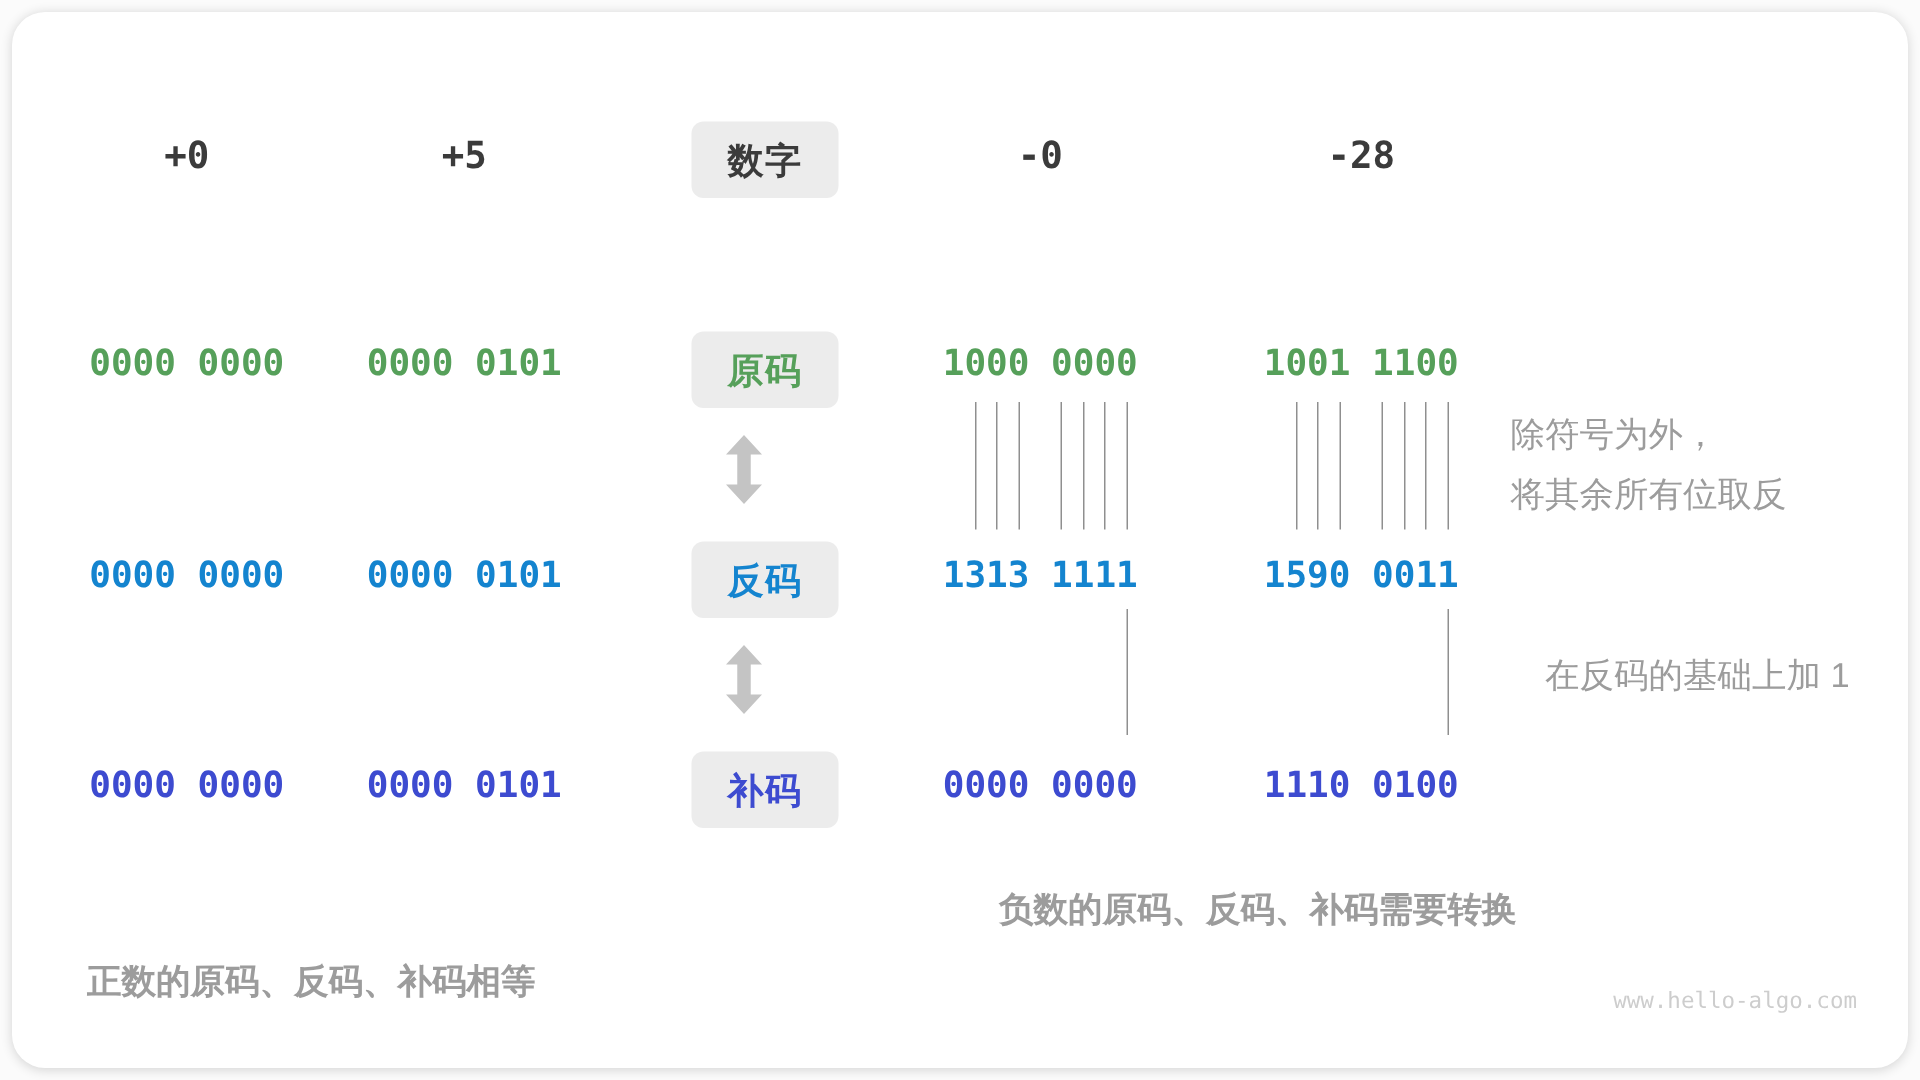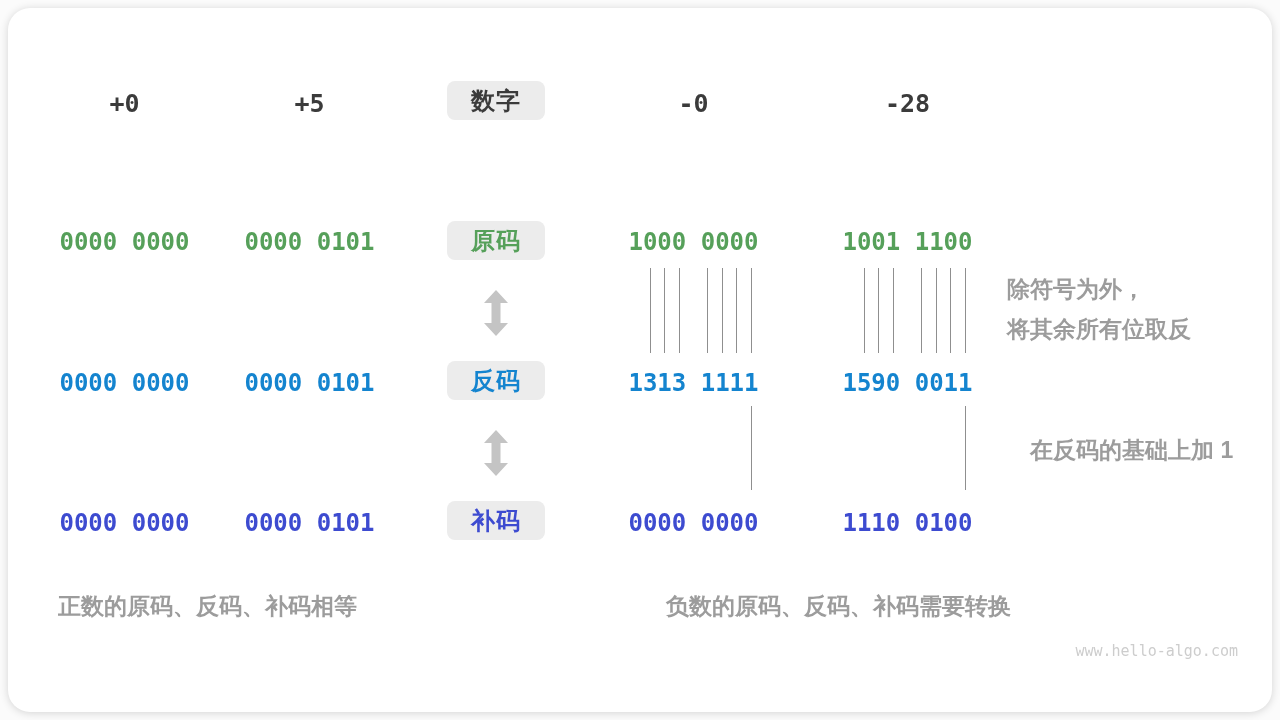--- a/index.html
+++ b/index.html
@@ -25,50 +25,50 @@
   .bin{
     position:absolute;width:131px;height:30px;line-height:30px;text-align:center;
     font-family:"DejaVu Sans Mono",monospace;font-weight:bold;font-size:24px;
     white-space:pre;
   }
   .row1{top:227px;color:var(--green);}
   .row2{top:368px;color:var(--blue);}
   .row3{top:508px;color:var(--indigo);}
   .c1{left:59px;}.c2{left:244px;}.c4{left:628px;}.c5{left:842px;}
   .tag{
-    position:absolute;left:447px;width:98px;height:39px;border-radius:8px;
+    position:absolute;left:461px;width:98px;height:51px;border-radius:8px;
     background:var(--box-bg);display:flex;align-items:center;justify-content:center;
     font-weight:bold;font-size:24px;letter-spacing:1px;
   }
   .tag-num{top:81px;color:var(--dark);}
   .tag-sign{top:221px;color:var(--green);}
   .tag-ones{top:361px;color:var(--blue);}
   .tag-twos{top:501px;color:var(--indigo);}
   .tick{position:absolute;width:1px;background:var(--line);}
   .tick-a{top:268px;height:85px;}
   .tick-b{top:406px;height:84px;}
   .arrow{position:absolute;left:483px;width:26px;height:46px;}
   .arrow1{top:290px;}
   .arrow2{top:430px;}
   .arrow svg{display:block;}
   .note{
-    position:absolute;font-weight:bold;font-size:23px;color:var(--gray-note);
+    position:absolute;font-weight:normal;font-size:23px;color:var(--gray-note);
     white-space:pre;
   }
   .note-invert1{left:1007px;top:274px;}
   .note-invert2{left:1007px;top:314px;}
   .note-addone{left:1030px;top:435px;}
   .caption{
     position:absolute;top:591px;height:30px;line-height:30px;
     font-weight:bold;font-size:23px;color:var(--gray-note);
   }
-  .caption-left{left:58px;}
+  .caption-left{left:58px;margin-top:48px;}
   .caption-right{left:622px;margin-left:44px;}
   .wm{
-    position:absolute;right:42px;top:642px;
+    position:absolute;right:42px;top:658px;
     font-family:"DejaVu Sans Mono",monospace;font-size:15px;color:var(--watermark);
   }
 </style>
 </head>
 <body>
 
 <div class="card"></div>
 
 <div class="hdr c1">+0</div>
 <div class="hdr c2">+5</div>

